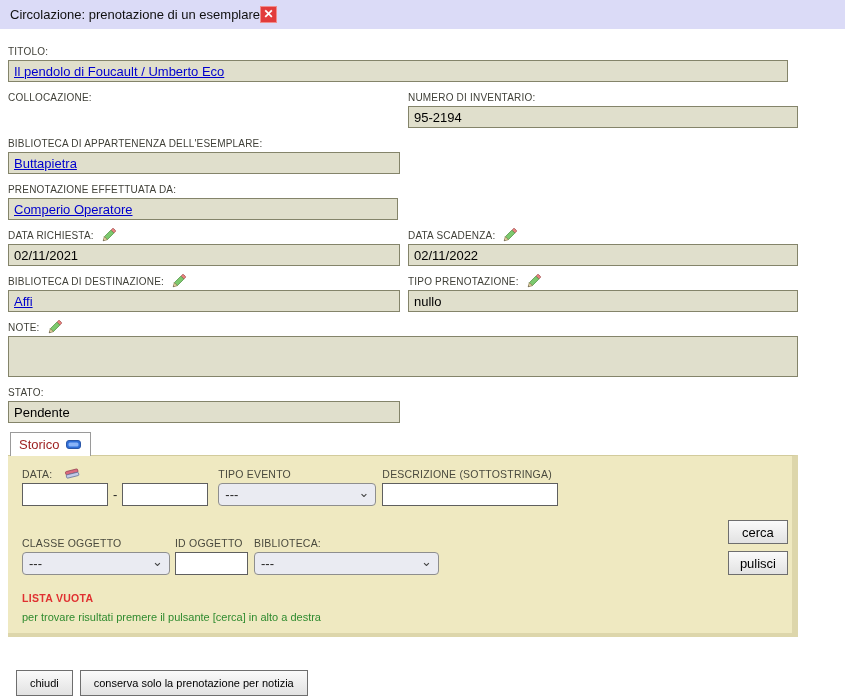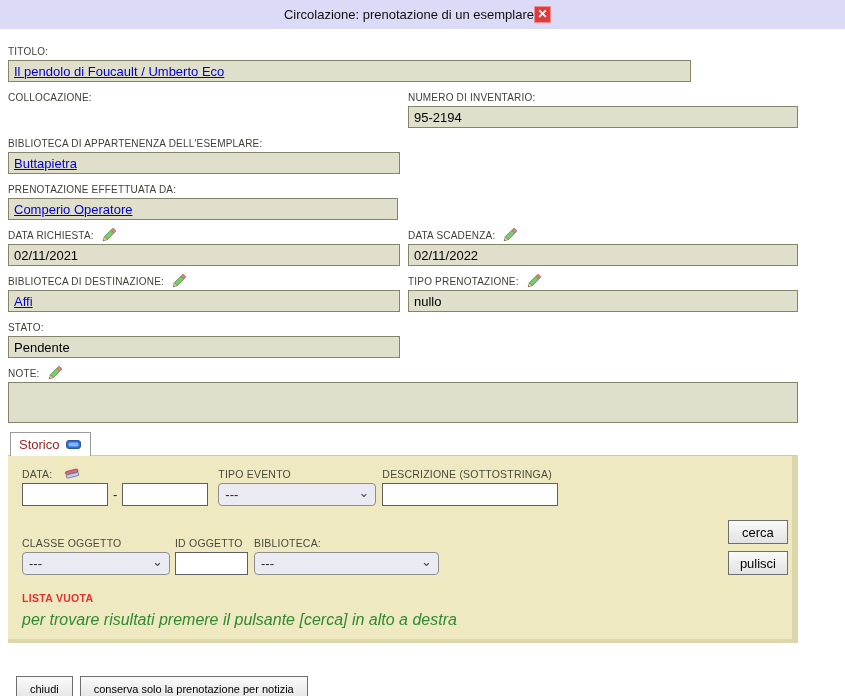--- a/index.html
+++ b/index.html
@@ -5,22 +5,22 @@
   * { margin:0; padding:0; box-sizing:border-box; }
   html,body { background:#ffffff; }
   body {
     width:845px; height:696px; position:relative;
     font-family:"Liberation Sans", sans-serif;
     overflow:hidden;
   }
   
   .titlebar {
     height:29px; background:#dbdbf7;
-    display:flex; align-items:center; justify-content:center;
-    padding:0 12px 0 2px;
+    display:flex; align-items:center; justify-content:flex-start;
+    padding:0 12px 0 10px;
   }
   .titlebar-title { font-size:13px; color:#101010; }
   .close-btn {
     width:17px; height:17px; background:#e23b3b; border:1px solid #ef8d8d;
     color:#fff; font-weight:bold; font-size:12px; line-height:14px;
     text-align:center; cursor:pointer; user-select:none;
   }
   
   .content { width:790px; margin:16px 0 0 8px; }
   .fgroup { margin-bottom:9px; }
@@ -31,21 +31,21 @@
   }
   .fbox {
     background:#e0dfcc; border:1px solid #84846a; height:22px;
     padding:3px 5px; font-size:13px; color:#000; line-height:15px;
     overflow:hidden; white-space:nowrap;
   }
   .fval-link { color:#0000cd; text-decoration:underline; cursor:pointer; }
   .two-col { display:flex; gap:8px; }
   .col-l { width:392px; } .col-r { width:390px; }
   .col-l .fbox { width:392px; } .col-r .fbox { width:390px; }
-  .w-titolo { width:683px; }
+  .w-titolo { width:780px; }
   .notebox { height:41px; width:790px; }
   .statobox { width:392px; }
   .icon-btn { display:inline-flex; cursor:pointer; }
   .icon-btn svg { overflow:visible; }
   
   .storico-section { margin-top:6px; }
   .tab {
     display:inline-flex; align-items:center; gap:7px;
     background:#ffffff; border:1px solid #9a9a9a; border-bottom:none;
     padding:4px 9px 4px 8px; margin-left:2px; margin-bottom:-1px;
@@ -91,21 +91,21 @@
   .g-descr { margin-left:6px; }
   .g-id { margin-left:5px; }
   .g-bib { margin-left:6px; }
   .panel-actions { margin-left:auto; display:flex; gap:7px; align-self:flex-end;flex-direction:column; }
   .btn {
     background:linear-gradient(#fafafa,#e2e2e2); border:1px solid #6e6e6e;
     font-size:13px; color:#000; height:24px; padding:0 11px; cursor:pointer;
     font-family:"Liberation Sans", sans-serif;
   }
   .empty-title { margin-top:17px; font-size:10.5px; font-weight:bold; color:#e03131; letter-spacing:0.3px; }
-  .empty-hint { margin-top:7px; font-size:16px; color:#2f8b2f;font-style:italic; }
+  .empty-hint { margin-top:7px; font-size:11px; color:#2f8b2f; }
   
   .footer { margin:33px 0 0 8px; display:flex; gap:7px; }
   .btn-big { height:26px; font-size:11px; padding:0 13px; }
 </style>
 </head>
 <body>
 
 <div class="titlebar">
   <span class="titlebar-title">Circolazione: prenotazione di un esemplare</span>
   <div class="close-btn">✕</div>
@@ -212,39 +212,39 @@
             <path d="M6.4 12.6 L7.6 12.6 L7 13.8 Z" fill="#4a4a4a"></path>
           </g>
             </svg>
         </span>
       </div>
       <div class="fbox">nullo</div>
     </div>
   </div>
 
   <div class="fgroup">
-    <div class="flabel">STATO:</div>
-    <div class="fbox statobox">Pendente</div>
-  </div>
-
-  <div class="fgroup">
     <div class="flabel">
       <span>NOTE:</span>
       <span class="icon-btn">
         <svg width="14" height="14" viewBox="0 0 14 14">
             <g transform="rotate(45 7 7)">
           <rect x="4.9" y="-2.2" width="4.2" height="3" rx="1" fill="#e8837f" stroke="#a05050" stroke-width="0.7"></rect>
           <rect x="4.9" y="0.9" width="4.2" height="9.2" fill="#7dc96e" stroke="#4e8f41" stroke-width="0.7"></rect>
           <path d="M4.9 10.1 L9.1 10.1 L7 13.8 Z" fill="#ead9a7" stroke="#8a7b50" stroke-width="0.7"></path>
           <path d="M6.4 12.6 L7.6 12.6 L7 13.8 Z" fill="#4a4a4a"></path>
         </g>
           </svg>
       </span>
     </div>
     <div class="fbox notebox"></div>
+  </div>
+
+  <div class="fgroup">
+    <div class="flabel">STATO:</div>
+    <div class="fbox statobox">Pendente</div>
   </div>
 
   <div class="storico-section">
     <div class="tab">
       <span>Storico</span>
       <span class="icon-btn">
         <svg width="15" height="9" viewBox="0 0 15 9">
           <rect x="0.5" y="0.5" width="14" height="8" rx="2.5" fill="#2f6fd8" stroke="#2a56a8"></rect>
           <rect x="2.5" y="2.5" width="10" height="4" rx="1.5" fill="#8ab4f8"></rect>
         </svg>

